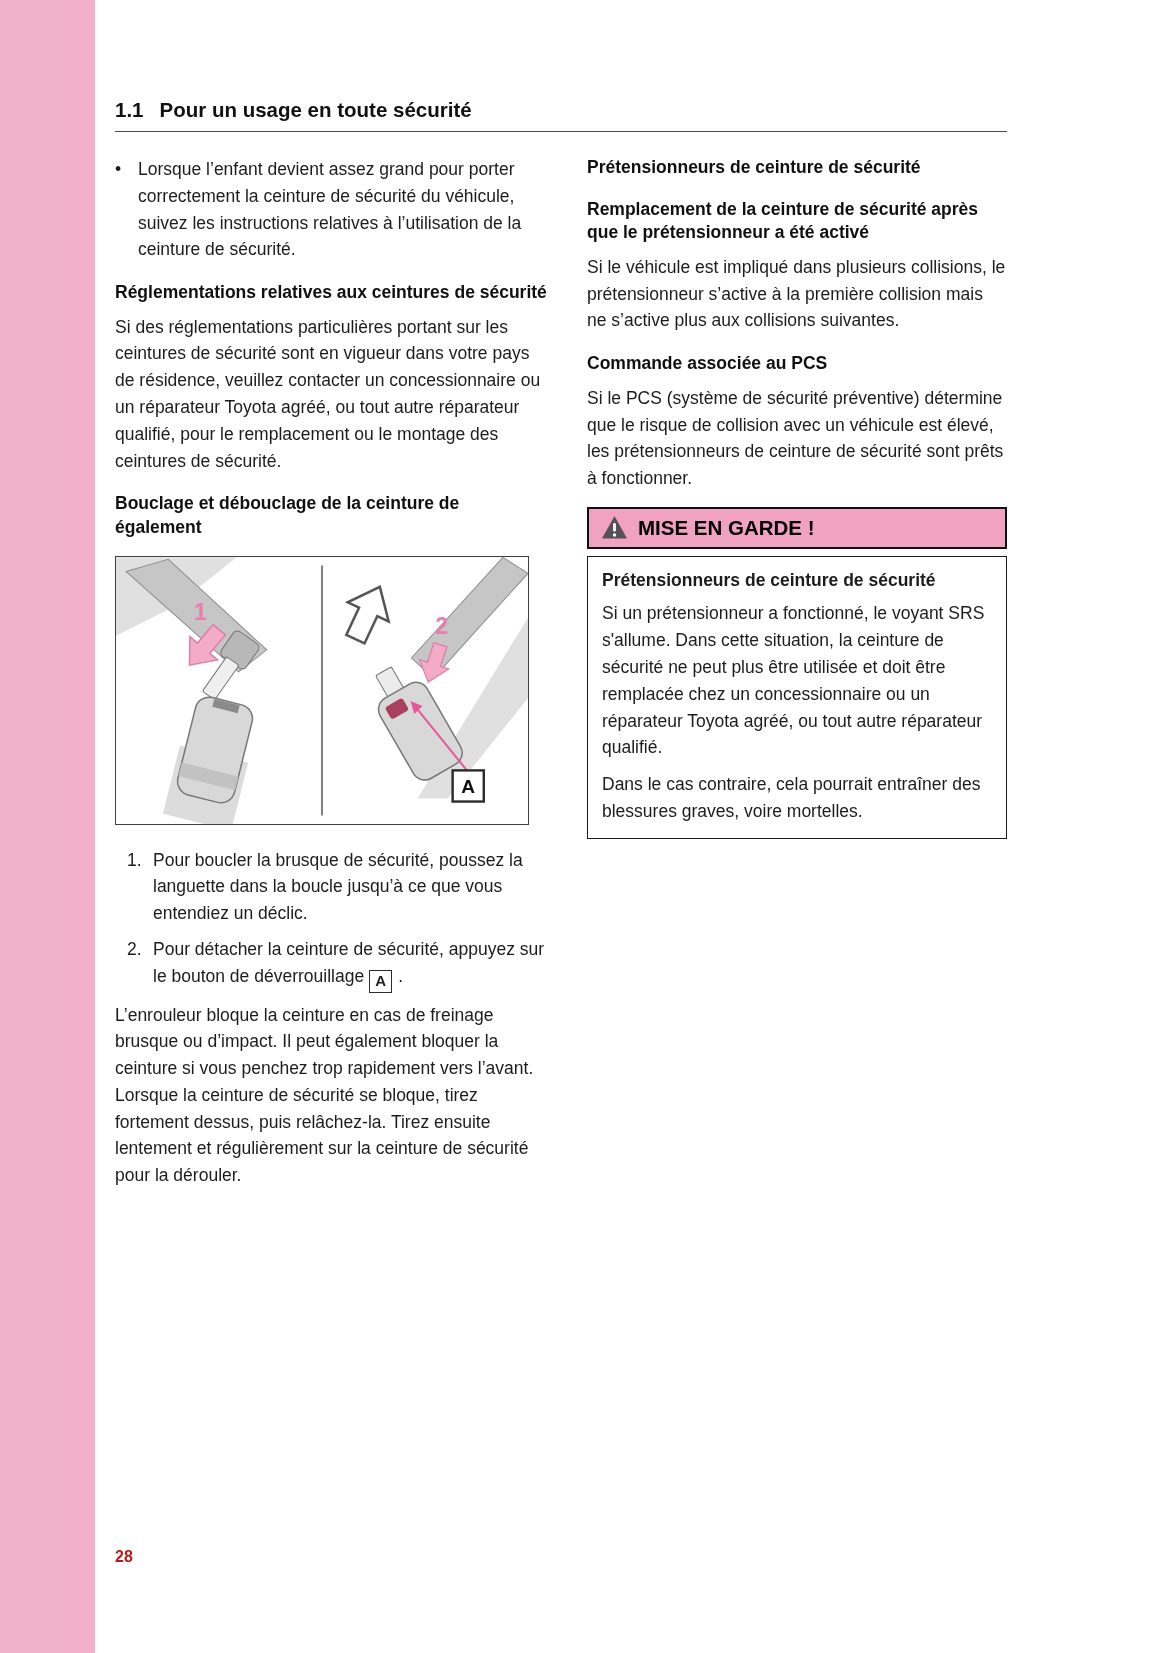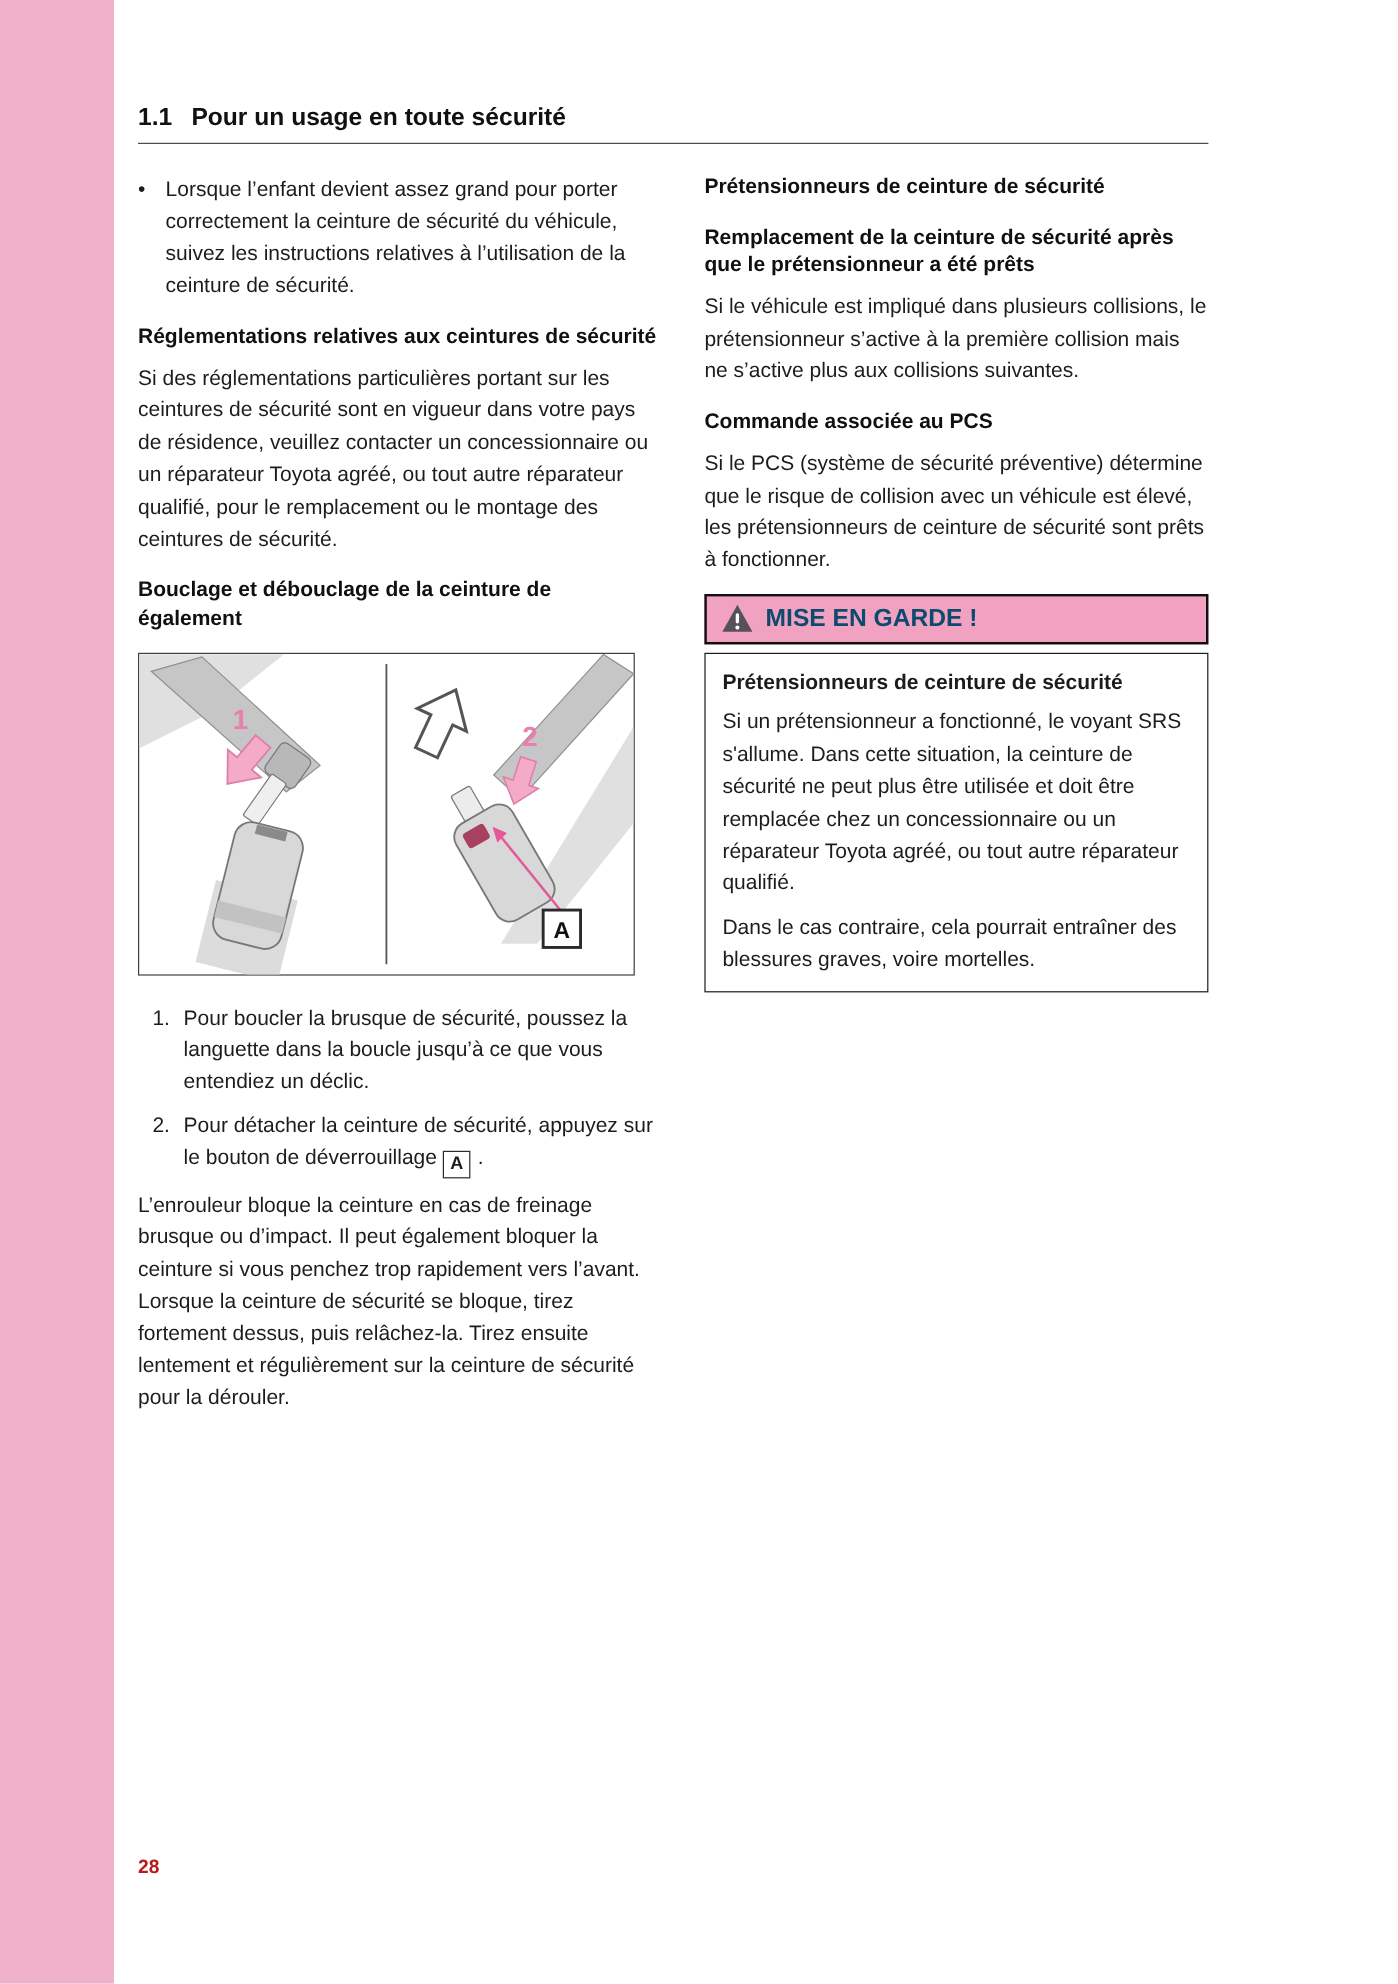--- a/index.html
+++ b/index.html
@@ -8,21 +8,21 @@
     background:#ffffff;
     font-family:"Liberation Sans", sans-serif;
     color:#1c1c1e;
     position:relative;
     overflow:hidden;
   }
   .edge-band {
     position:absolute; left:0; top:0; width:95px; height:1653px;
     background:#f0b1c9;
   }
-  .content { position:absolute; left:115px; top:86px; width:892px; }
+  .content { position:absolute; left:115px; top:98px; width:892px; }
 
   .page-header { font-size:20.5px; font-weight:bold; color:#111; }
   .page-header .num { margin-right:16px; }
   .rule { border:none; border-top:1.5px solid #4a4a4a; margin:9px 0 24px; }
 
   .cols { display:flex; gap:40px; }
   .col-left  { width:432px; }
   .col-right { width:420px; }
   .col-left, .col-right { font-size:17.5px; line-height:1.53; }
 
@@ -51,21 +51,21 @@
     font-weight:bold; font-size:15px;
     vertical-align:-4px; margin:0 6px 0 5px;
   }
 
   .warning { margin-top:15px; }
   .warning-header {
     display:flex; align-items:center; gap:10px;
     background:#f2a2c1;
     border:2.5px solid #101010;
     padding:4px 12px;
-    font-size:20.5px; font-weight:bold; color:#0c4a6e;
+    font-size:20.5px; font-weight:bold; color:#000000;
     height:42px;
   }
   .warning-body {
     border:1.6px solid #1a1a1a;
     margin-top:7px;
     padding:12px 14px 13px;
   }
   .warning-body h4 { font-size:17.5px; line-height:1.35; margin:0 0 8px; }
   .warning-body p { margin:0 0 10px; }
   .warning-body p:last-child { margin-bottom:0; }
@@ -161,21 +161,21 @@
       </div>
 
       <p>L’enrouleur bloque la ceinture en cas de freinage brusque ou d’impact. Il peut également bloquer la ceinture si vous penchez trop rapidement vers l’avant. Lorsque la ceinture de sécurité se bloque, tirez fortement dessus, puis relâchez-la. Tirez ensuite lentement et régulièrement sur la ceinture de sécurité pour la dérouler.</p>
 
     </div>
 
     <div class="col-right">
 
       <h3 style="margin-top:0">Prétensionneurs de ceinture de sécurité</h3>
 
-      <h3>Remplacement de la ceinture de sécurité après que le prétensionneur a été prêts</h3>
+      <h3>Remplacement de la ceinture de sécurité après que le prétensionneur a été activé</h3>
       <p>Si le véhicule est impliqué dans plusieurs collisions, le prétensionneur s’active à la première collision mais ne s’active plus aux collisions suivantes.</p>
 
       <h3>Commande associée au PCS</h3>
       <p>Si le PCS (système de sécurité préventive) détermine que le risque de collision avec un véhicule est élevé, les prétensionneurs de ceinture de sécurité sont prêts à fonctionner.</p>
 
       <div class="warning">
         <div class="warning-header">
           <svg width="27" height="25" viewBox="0 0 27 25">
             <path d="M13.5 1 L26 23.5 H1 Z" fill="#55505a"></path>
             <rect x="12.1" y="8" width="2.8" height="8.5" rx="1.3" fill="#ffffff"></rect>

